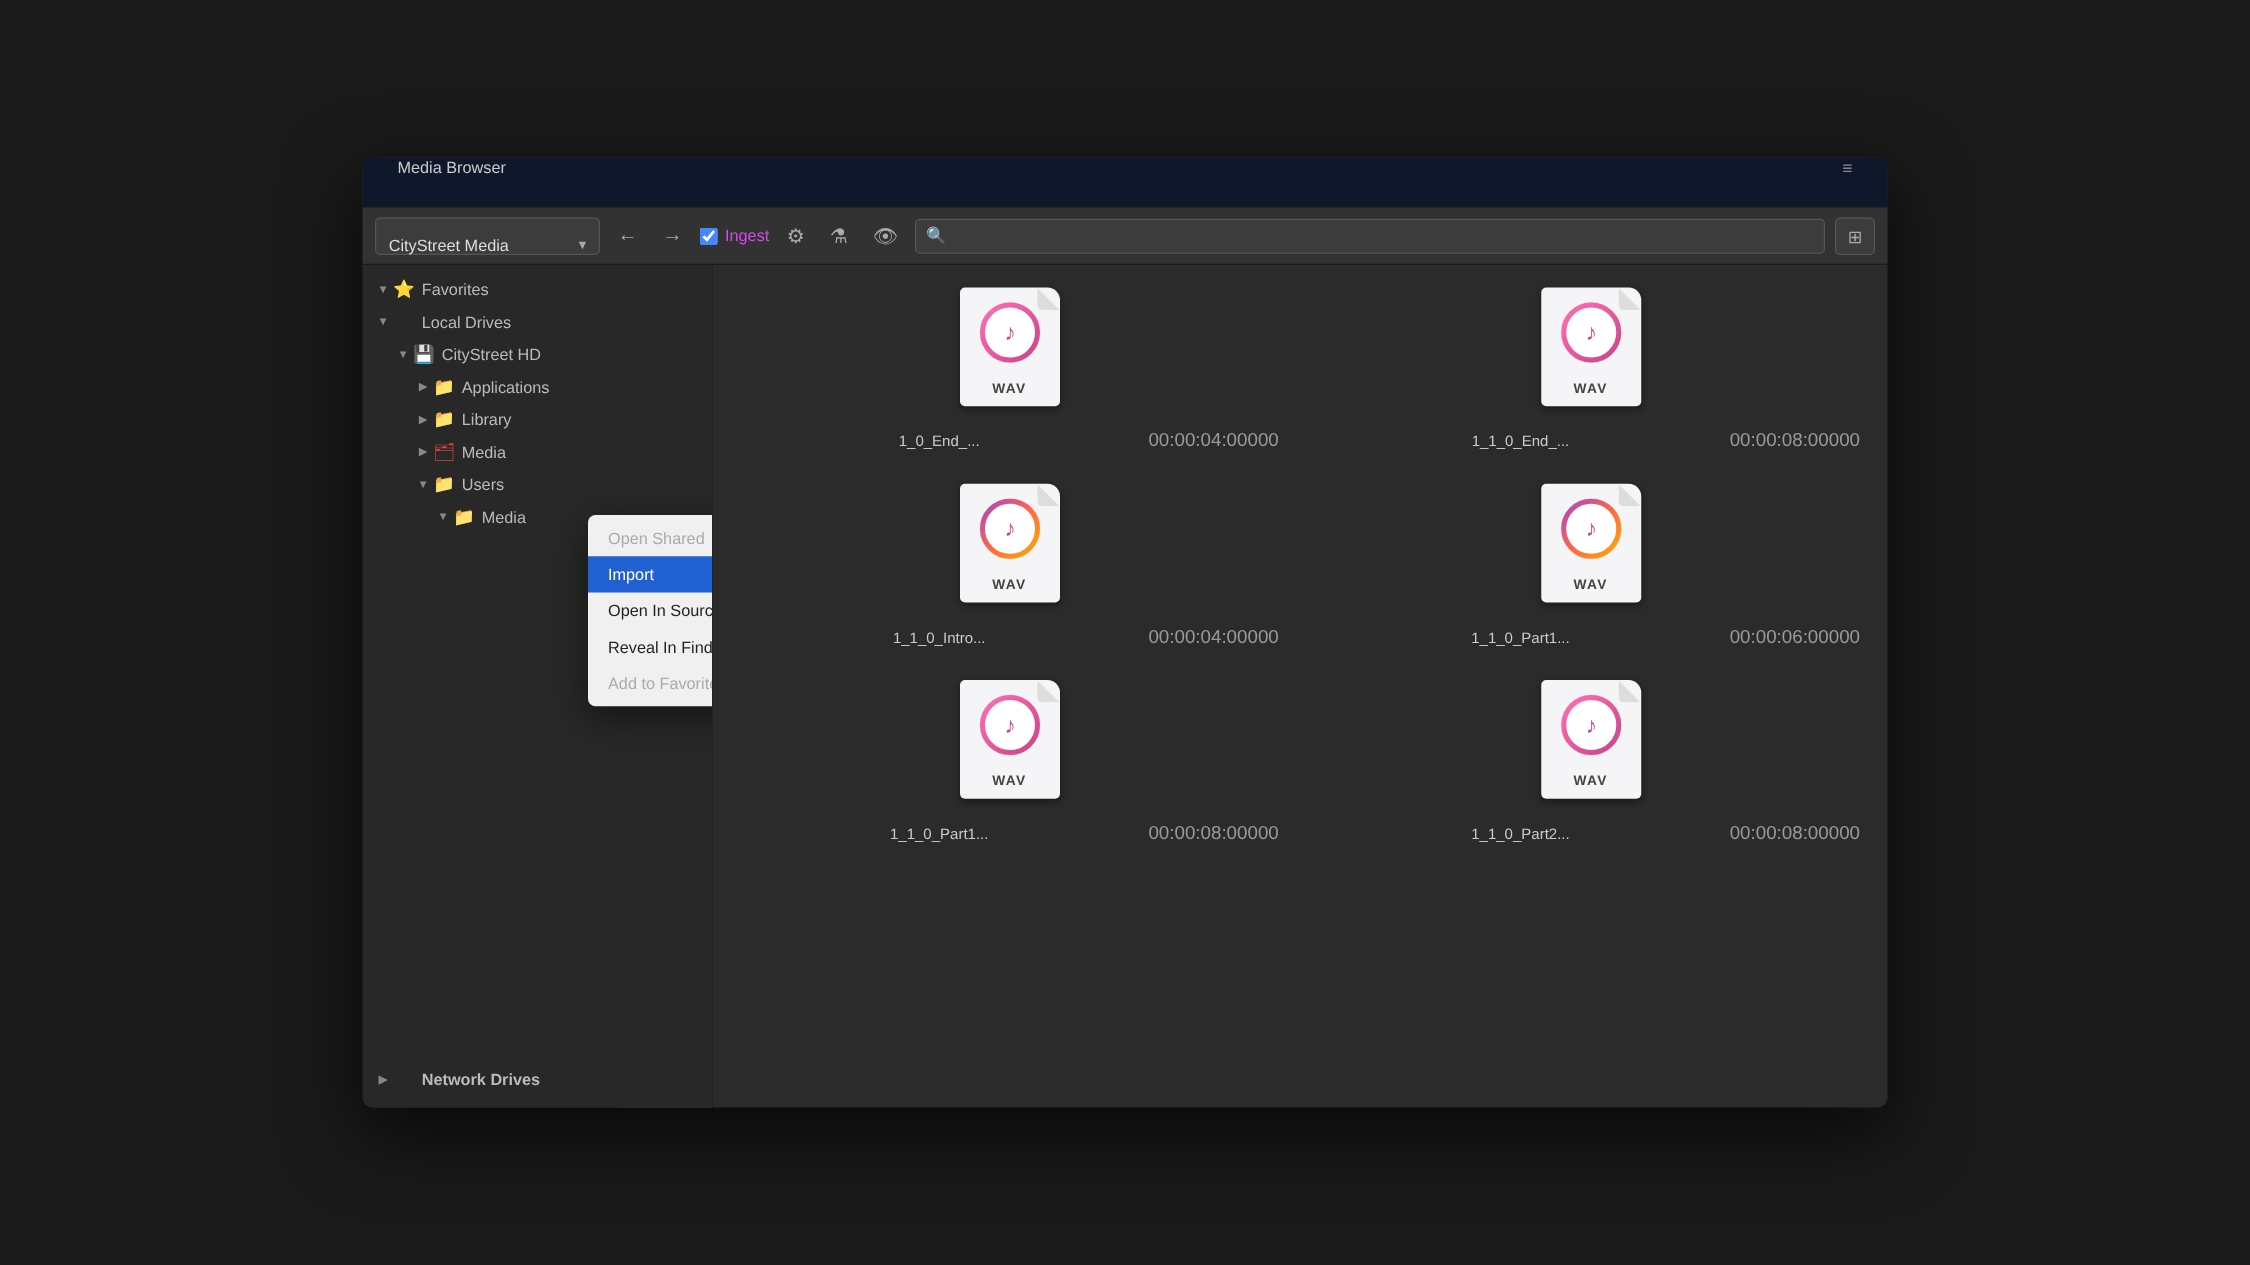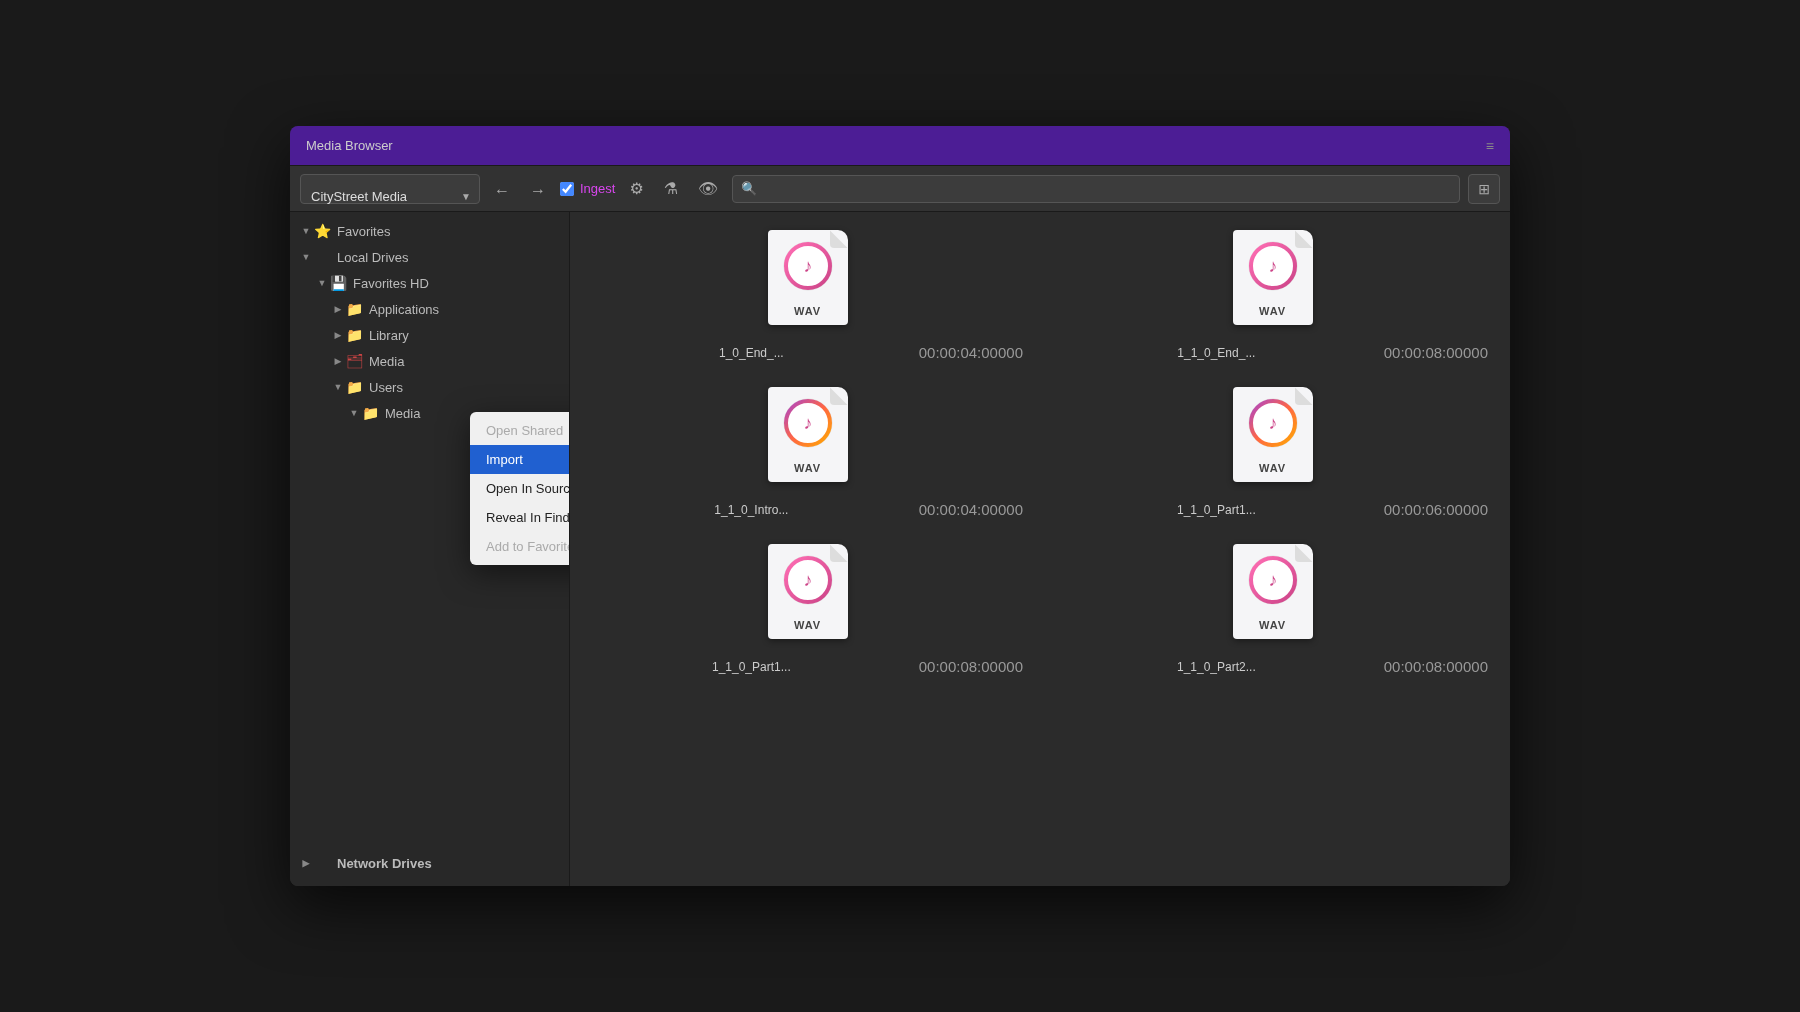--- a/index.html
+++ b/index.html
@@ -20,25 +20,25 @@
       border-radius: 8px;
       box-shadow: 0 20px 60px rgba(0,0,0,0.7);
       display: flex;
       flex-direction: column;
       overflow: hidden;
       position: relative;
     }
 
     
     .title-bar {
-      background: #4c1d95;
+      background: #0f172a;
       height: 40px;
       display: flex;
-      align-items: center;
-      padding: 0 16px;
+      align-items: flex-start;
+      padding: 0 28px;
       border-bottom: 1px solid #1a1a1a;
       flex-shrink: 0;
     }
     .title-bar-title {
       color: #cccccc;
       font-size: 13px;
       font-weight: 500;
       flex: 1;
     }
     .title-bar-controls {
@@ -406,21 +406,21 @@
 
       <div class="tree-item indent-0">
         <span class="tree-arrow expanded"></span>
         <span class="tree-icon"></span>
         <span>Local Drives</span>
       </div>
 
       <div class="tree-item indent-1">
         <span class="tree-arrow expanded"></span>
         <span class="tree-icon drive-icon">💾</span>
-        <span>Favorites HD</span>
+        <span>CityStreet HD</span>
       </div>
 
       <div class="tree-item indent-2">
         <span class="tree-arrow collapsed"></span>
         <span class="tree-icon folder-icon-blue">📁</span>
         <span>Applications</span>
       </div>
 
       <div class="tree-item indent-2">
         <span class="tree-arrow collapsed"></span>

